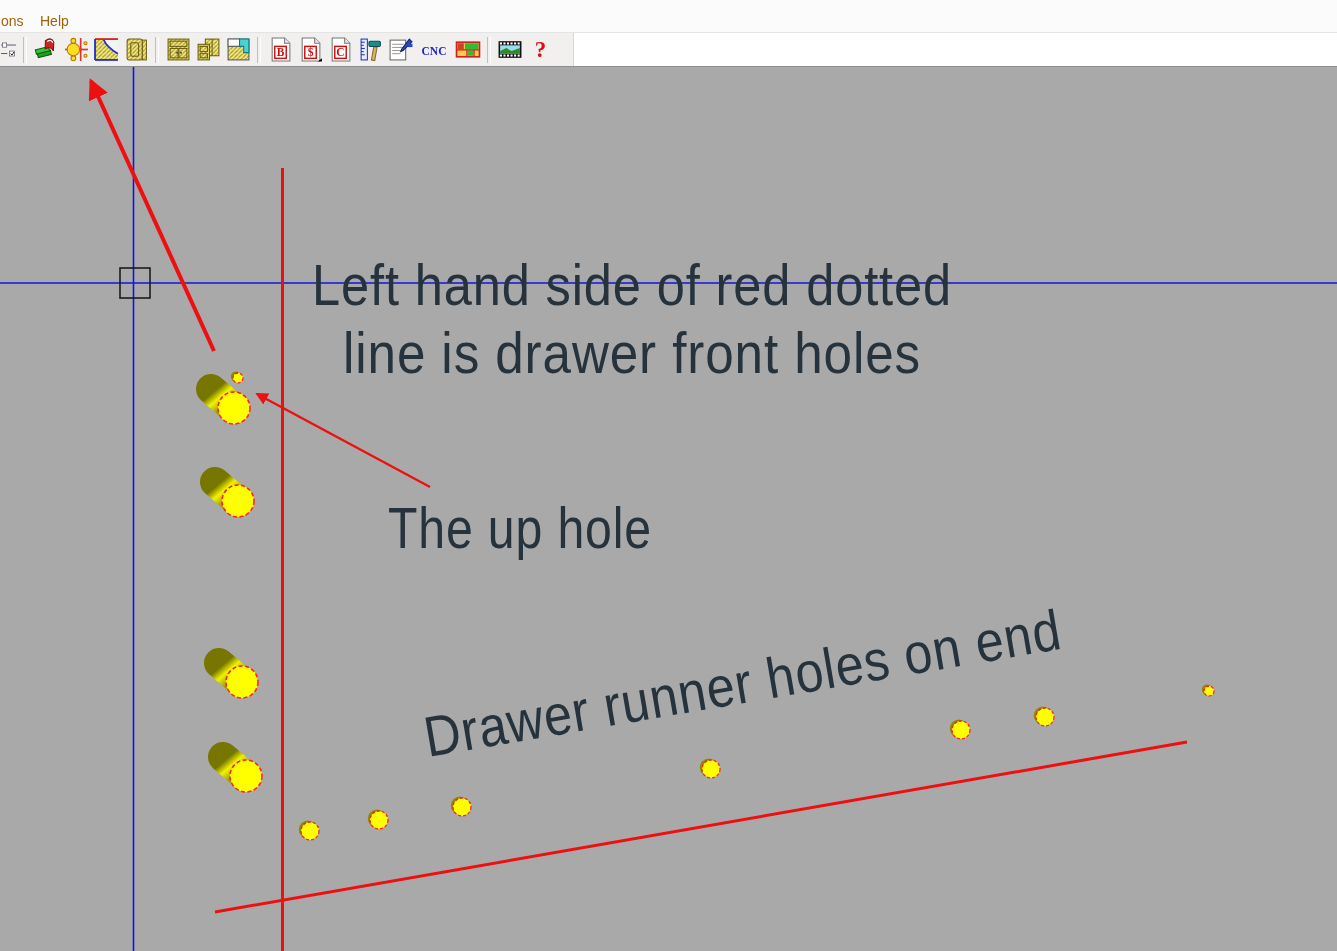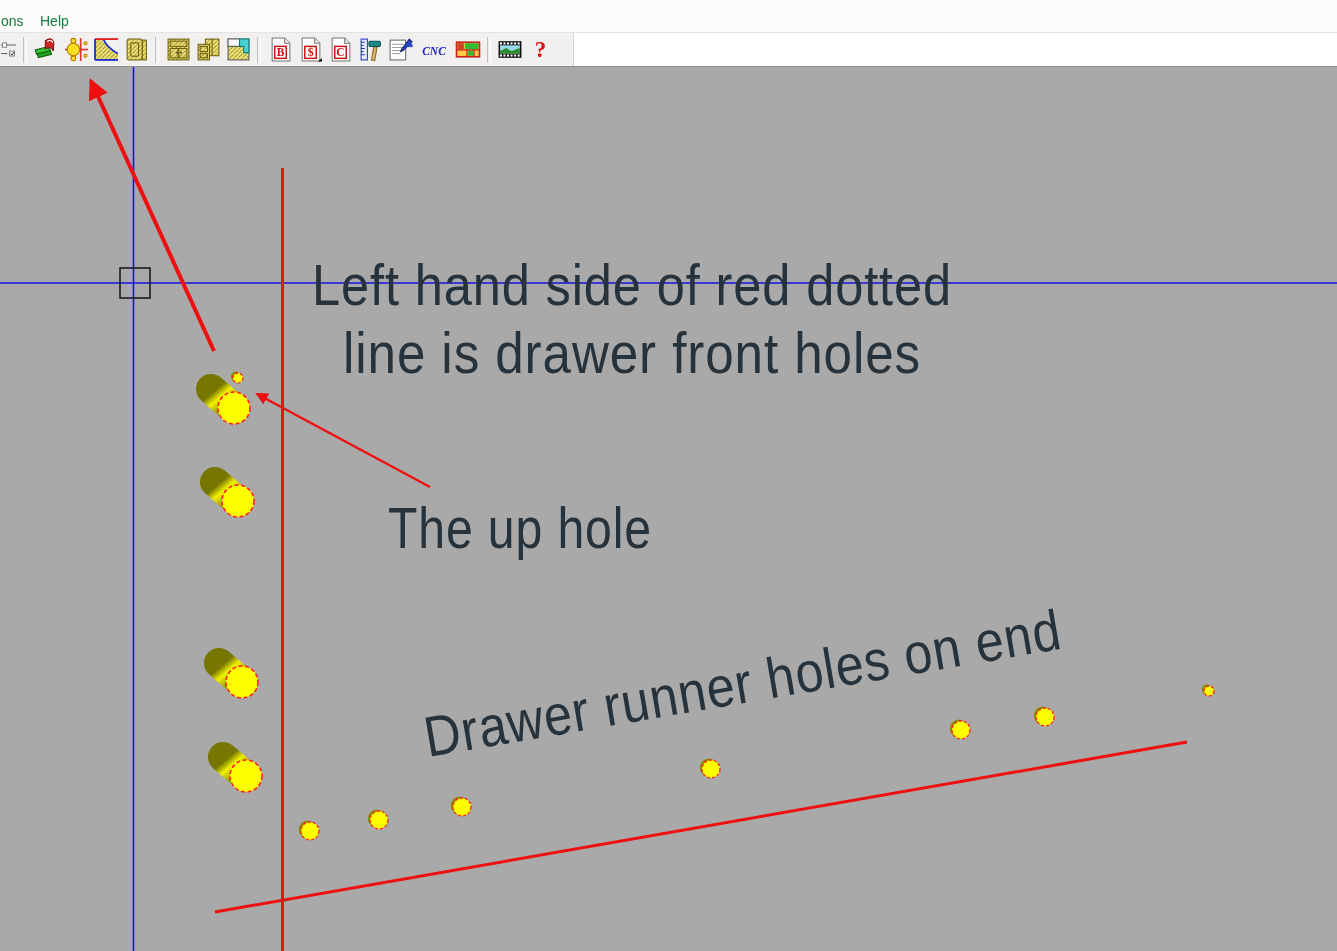--- a/index.html
+++ b/index.html
@@ -6,21 +6,21 @@
   body{
     width:1337px;height:951px;position:relative;overflow:hidden;
     font-family:"Liberation Sans",sans-serif;background:#a9a9a9;
   }
   
   .menubar{
     position:absolute;top:0;left:0;width:1337px;height:33px;
     background:#fbfbfb;border-bottom:1px solid #e4e4e4;box-sizing:border-box;
   }
   .menu-item{
-    position:absolute;top:13px;font-size:14px;color:#15803d;cursor:default;
+    position:absolute;top:13px;font-size:14px;color:#a16207;cursor:default;
     font-family:"Liberation Sans",sans-serif;
   }
   
   .toolbar{
     position:absolute;top:33px;left:0;width:1337px;height:34px;background:#ffffff;
     border-bottom:1px solid #8f8f8f;box-sizing:border-box;
   }
   .toolstrip{
     position:absolute;top:0;left:0;height:33px;width:574px;background:#f1f0ef;
     border-right:1px solid #d6d6d6;display:flex;align-items:center;box-sizing:border-box;
@@ -28,21 +28,21 @@
   .tbtn{
     width:28px;height:28px;display:flex;align-items:center;justify-content:center;
     background:transparent;border:none;padding:0;margin:0 1px;flex:0 0 auto;
   }
   .tbtn svg{display:block;}
   .tbtn.clipped{width:17px;overflow:hidden;justify-content:flex-end;}
   .tsep{
     width:2px;height:26px;border-left:1px solid #c0c0c0;border-right:1px solid #ffffff;
     margin:0 4px;flex:0 0 auto;
   }
-  .cnc-btn{width:36px;font-style:italic;}
+  .cnc-btn{width:36px;}
   
   .canvas-wrap{
     position:absolute;top:67px;left:0;width:1116px;height:884px;background:#a9a9a9;
   }
   .note-text{
     font-family:"Liberation Sans",sans-serif;
     font-size:57px;
     fill:#26333d;
     letter-spacing:1px;
   }

